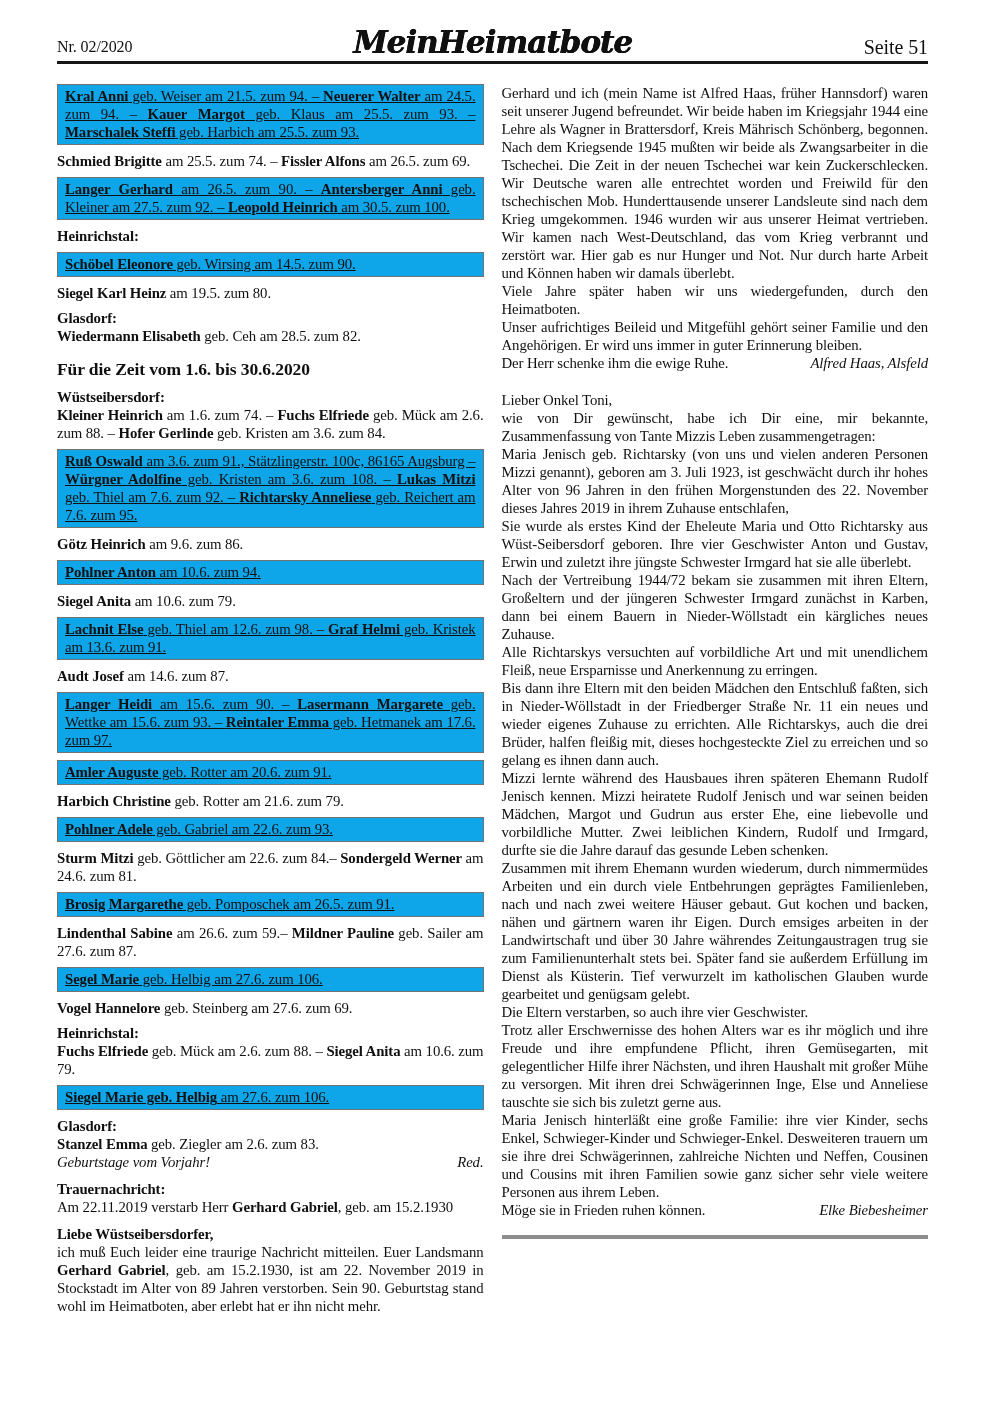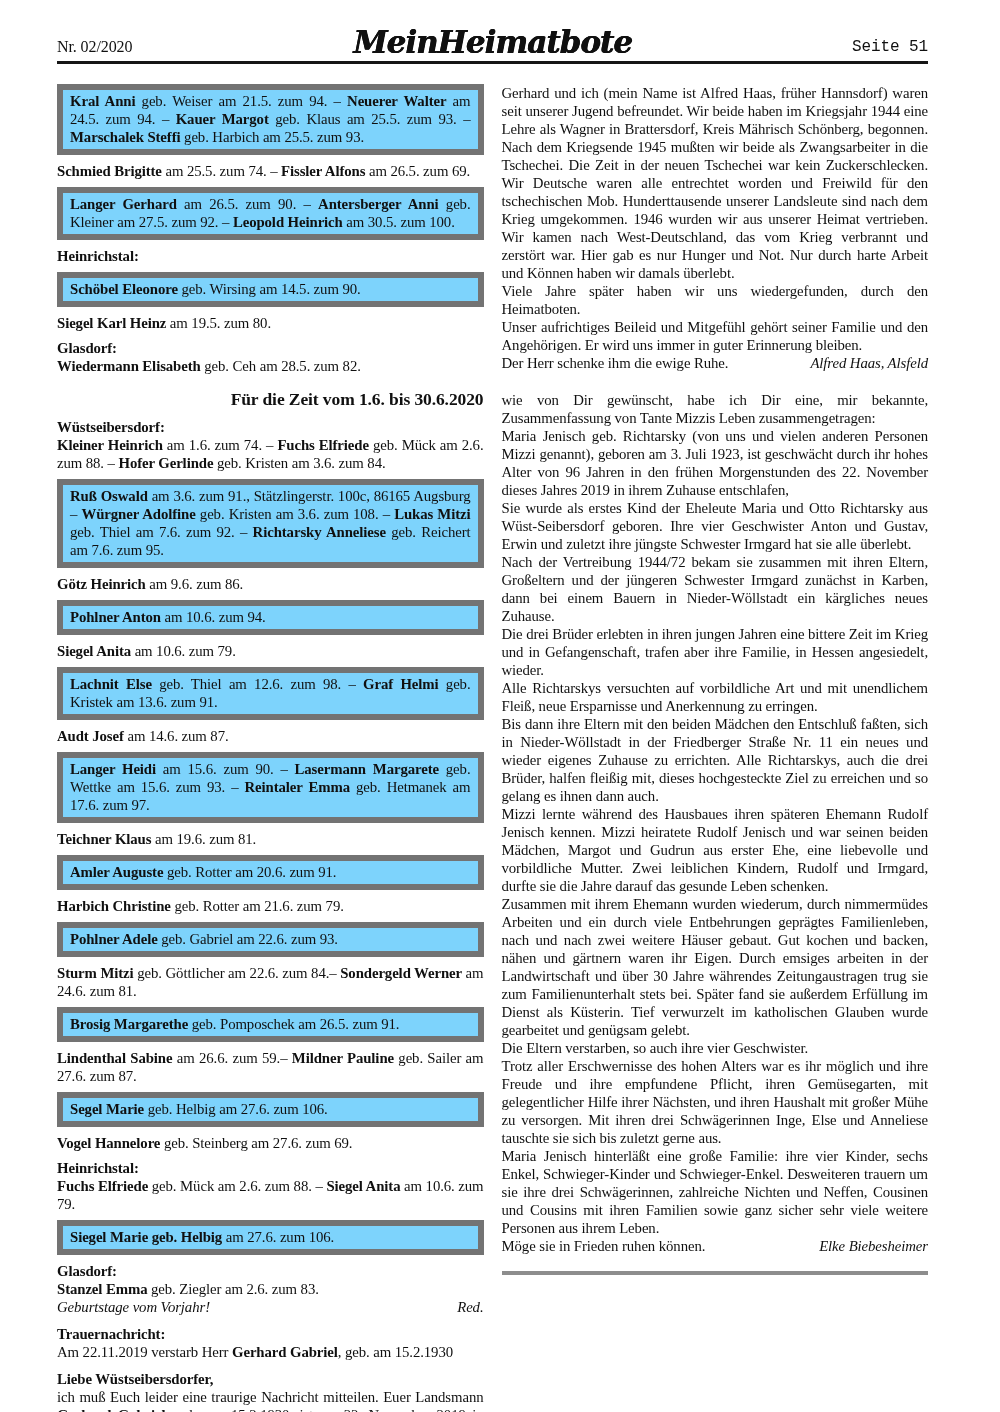--- a/index.html
+++ b/index.html
@@ -7,39 +7,40 @@
     width:986px;height:1412px;box-sizing:border-box;
     padding:26px 58px 0 57px;background:#fff;overflow:hidden;
     font-family:"Liberation Serif", serif;color:#101010;
     font-size:14.8px;line-height:18px;letter-spacing:-0.1px;
   }
   .header{
     display:grid;grid-template-columns:1fr auto 1fr;align-items:end;
     border-bottom:3px solid #161616;padding-bottom:5px;
   }
   .issue{font-size:16px;justify-self:start;}
-  .pageno{font-size:16px;justify-self:end;font-family:Liberation Mono, monospace;}
+  .pageno{font-size:20px;justify-self:end;}
   .masthead{
     font-family:"DejaVu Serif", serif;font-weight:bold;font-style:italic;
     font-size:31px;line-height:30px;letter-spacing:-1px;
     text-shadow:0.6px 0 0 currentColor, 0 0.4px 0 currentColor;
     transform:scaleY(1.05);
   }
   .columns{display:flex;gap:18px;padding-top:20px;}
   .col{width:433px;min-width:0;}
   .b{font-weight:bold;}
   .i{font-style:italic;}
   .blk{margin:0 0 7px;text-align:justify;}
   .tight{margin-bottom:0;}
   .flow{margin-bottom:0;}
   .boxed{
-    background:#7dd3fc;border:6px solid #737373;
+    background:#0ea5e9;border:1px solid #737373;
     padding:2px 7px 3px;
+    text-decoration:underline;
   }
-  .big{font-size:17.5px;line-height:21px;margin:14px 0 8px;text-align:right;}
+  .big{font-size:17.5px;line-height:21px;margin:14px 0 8px;text-align:left;}
   .sign{display:flex;justify-content:space-between;align-items:baseline;text-align:center;margin-bottom:0;}
   .sign-left{white-space:normal;}
   .sign-right{font-style:italic;padding-left:12px;white-space:nowrap;}
   .gap-sm{height:9px;}
   .gap-lg{height:19px;}
   .rule{height:4px;background:#8d8d8d;margin-top:16px;}
 </style>
 </head>
 <body>
 
@@ -62,21 +63,20 @@
         <div class="blk big"><span class="b">Für die Zeit vom 1.6. bis 30.6.2020</span></div>
         <div class="blk tight"><span class="b">Wüstseibersdorf:</span></div>
         <div class="blk plain"><span class="b">Kleiner Heinrich</span><span> am 1.6. zum 74. – </span><span class="b">Fuchs Elfriede</span><span> geb. Mück am 2.6. zum 88. – </span><span class="b">Hofer Gerlinde</span><span> geb. Kristen am 3.6. zum 84.</span></div>
         <div class="blk boxed"><span class="b">Ruß Oswald</span><span> am 3.6. zum 91., Stätzlingerstr. 100c, 86165 Augsburg – </span><span class="b">Würgner Adolfine</span><span> geb. Kristen am 3.6. zum 108. – </span><span class="b">Lukas Mitzi</span><span> geb. Thiel am 7.6. zum 92. – </span><span class="b">Richtarsky Anneliese</span><span> geb. Reichert am 7.6. zum 95.</span></div>
         <div class="blk plain"><span class="b">Götz Heinrich</span><span> am 9.6. zum 86.</span></div>
         <div class="blk boxed"><span class="b">Pohlner Anton</span><span> am 10.6. zum 94.</span></div>
         <div class="blk plain"><span class="b">Siegel Anita</span><span> am 10.6. zum 79.</span></div>
         <div class="blk boxed"><span class="b">Lachnit Else</span><span> geb. Thiel am 12.6. zum 98. – </span><span class="b">Graf Helmi</span><span> geb. Kristek am 13.6. zum 91.</span></div>
         <div class="blk plain"><span class="b">Audt Josef</span><span> am 14.6. zum 87.</span></div>
         <div class="blk boxed"><span class="b">Langer Heidi</span><span> am 15.6. zum 90. – </span><span class="b">Lasermann Margarete</span><span> geb. Wettke am 15.6. zum 93. – </span><span class="b">Reintaler Emma</span><span> geb. Hetmanek am 17.6. zum 97.</span></div>
-        <div class="blk plain"><span class="b">Teichner Klaus</span><span> am 19.6. zum 81.</span></div>
         <div class="blk boxed"><span class="b">Amler Auguste</span><span> geb. Rotter am 20.6. zum 91.</span></div>
         <div class="blk plain"><span class="b">Harbich Christine</span><span> geb. Rotter am 21.6. zum 79.</span></div>
         <div class="blk boxed"><span class="b">Pohlner Adele</span><span> geb. Gabriel am 22.6. zum 93.</span></div>
         <div class="blk plain"><span class="b">Sturm Mitzi</span><span> geb. Göttlicher am 22.6. zum 84.– </span><span class="b">Sondergeld Werner</span><span> am 24.6. zum 81.</span></div>
         <div class="blk boxed"><span class="b">Brosig Margarethe</span><span> geb. Pomposchek am 26.5. zum 91.</span></div>
         <div class="blk plain"><span class="b">Lindenthal Sabine</span><span> am 26.6. zum 59.– </span><span class="b">Mildner Pauline</span><span> geb. Sailer am 27.6. zum 87.</span></div>
         <div class="blk boxed"><span class="b">Segel Marie</span><span> geb. Helbig am 27.6. zum 106.</span></div>
         <div class="blk plain"><span class="b">Vogel Hannelore</span><span> geb. Steinberg am 27.6. zum 69.</span></div>
         <div class="blk tight"><span class="b">Heinrichstal:</span></div>
         <div class="blk plain"><span class="b">Fuchs Elfriede</span><span> geb. Mück am 2.6. zum 88. – </span><span class="b">Siegel Anita</span><span> am 10.6. zum 79.</span></div>
@@ -96,25 +96,25 @@
       </div>
     <div class="col">
         <div class="blk flow"><span>Gerhard und ich (mein Name ist Alfred Haas, früher Hannsdorf) waren seit unserer Jugend befreundet. Wir beide haben im Kriegsjahr 1944 eine Lehre als Wagner in Brattersdorf, Kreis Mährisch Schönberg, begonnen. Nach dem Kriegsende 1945 mußten wir beide als Zwangsarbeiter in die Tschechei. Die Zeit in der neuen Tschechei war kein Zuckerschlecken. Wir Deutsche waren alle entrechtet worden und Freiwild für den tschechischen Mob. Hunderttausende unserer Landsleute sind nach dem Krieg umgekommen. 1946 wurden wir aus unserer Heimat vertrieben. Wir kamen nach West-Deutschland, das vom Krieg verbrannt und zerstört war. Hier gab es nur Hunger und Not. Nur durch harte Arbeit und Können haben wir damals überlebt.</span></div>
         <div class="blk flow"><span>Viele Jahre später haben wir uns wiedergefunden, durch den Heimatboten.</span></div>
         <div class="blk flow"><span>Unser aufrichtiges Beileid und Mitgefühl gehört seiner Familie und den Angehörigen. Er wird uns immer in guter Erinnerung bleiben.</span></div>
         <div class="blk sign">
           <span class="sign-left"><span>Der Herr schenke ihm die ewige Ruhe.</span></span>
           <span class="sign-right">Alfred Haas, Alsfeld</span>
         </div>
         <div class="gap-lg"></div>
+        <div class="blk flow"><span>Lieber Onkel Toni,</span></div>
         <div class="blk flow"><span>wie von Dir gewünscht, habe ich Dir eine, mir bekannte, Zusammenfassung von Tante Mizzis Leben zusammengetragen:</span></div>
         <div class="blk flow"><span>Maria Jenisch geb. Richtarsky (von uns und vielen anderen Personen Mizzi genannt), geboren am 3. Juli 1923, ist geschwächt durch ihr hohes Alter von 96 Jahren in den frühen Morgenstunden des 22. November dieses Jahres 2019 in ihrem Zuhause entschlafen,</span></div>
         <div class="blk flow"><span>Sie wurde als erstes Kind der Eheleute Maria und Otto Richtarsky aus Wüst-Seibersdorf geboren. Ihre vier Geschwister Anton und Gustav, Erwin und zuletzt ihre jüngste Schwester Irmgard hat sie alle überlebt.</span></div>
         <div class="blk flow"><span>Nach der Vertreibung 1944/72 bekam sie zusammen mit ihren Eltern, Großeltern und der jüngeren Schwester Irmgard zunächst in Karben, dann bei einem Bauern in Nieder-Wöllstadt ein kärgliches neues Zuhause.</span></div>
-        <div class="blk flow"><span>Die drei Brüder erlebten in ihren jungen Jahren eine bittere Zeit im Krieg und in Gefangenschaft, trafen aber ihre Familie, in Hessen angesiedelt, wieder.</span></div>
         <div class="blk flow"><span>Alle Richtarskys versuchten auf vorbildliche Art und mit unendlichem Fleiß, neue Ersparnisse und Anerkennung zu erringen.</span></div>
         <div class="blk flow"><span>Bis dann ihre Eltern mit den beiden Mädchen den Entschluß faßten, sich in Nieder-Wöllstadt in der Friedberger Straße Nr. 11 ein neues und wieder eigenes Zuhause zu errichten. Alle Richtarskys, auch die drei Brüder, halfen fleißig mit, dieses hochgesteckte Ziel zu erreichen und so gelang es ihnen dann auch.</span></div>
         <div class="blk flow"><span>Mizzi lernte während des Hausbaues ihren späteren Ehemann Rudolf Jenisch kennen. Mizzi heiratete Rudolf Jenisch und war seinen beiden Mädchen, Margot und Gudrun aus erster Ehe, eine liebevolle und vorbildliche Mutter. Zwei leiblichen Kindern, Rudolf und Irmgard, durfte sie die Jahre darauf das gesunde Leben schenken.</span></div>
         <div class="blk flow"><span>Zusammen mit ihrem Ehemann wurden wiederum, durch nimmermüdes Arbeiten und ein durch viele Entbehrungen geprägtes Familienleben, nach und nach zwei weitere Häuser gebaut. Gut kochen und backen, nähen und gärtnern waren ihr Eigen. Durch emsiges arbeiten in der Landwirtschaft und über 30 Jahre währendes Zeitungaustragen trug sie zum Familienunterhalt stets bei. Später fand sie außerdem Erfüllung im Dienst als Küsterin. Tief verwurzelt im katholischen Glauben wurde gearbeitet und genügsam gelebt.</span></div>
         <div class="blk flow"><span>Die Eltern verstarben, so auch ihre vier Geschwister.</span></div>
         <div class="blk flow"><span>Trotz aller Erschwernisse des hohen Alters war es ihr möglich und ihre Freude und ihre empfundene Pflicht, ihren Gemüsegarten, mit gelegentlicher Hilfe ihrer Nächsten, und ihren Haushalt mit großer Mühe zu versorgen. Mit ihren drei Schwägerinnen Inge, Else und Anneliese tauschte sie sich bis zuletzt gerne aus.</span></div>
         <div class="blk flow"><span>Maria Jenisch hinterläßt eine große Familie: ihre vier Kinder, sechs Enkel, Schwieger-Kinder und Schwieger-Enkel. Desweiteren trauern um sie ihre drei Schwägerinnen, zahlreiche Nichten und Neffen, Cousinen und Cousins mit ihren Familien sowie ganz sicher sehr viele weitere Personen aus ihrem Leben.</span></div>
         <div class="blk sign">
           <span class="sign-left"><span>Möge sie in Frieden ruhen können.</span></span>
           <span class="sign-right">Elke Biebesheimer</span>

